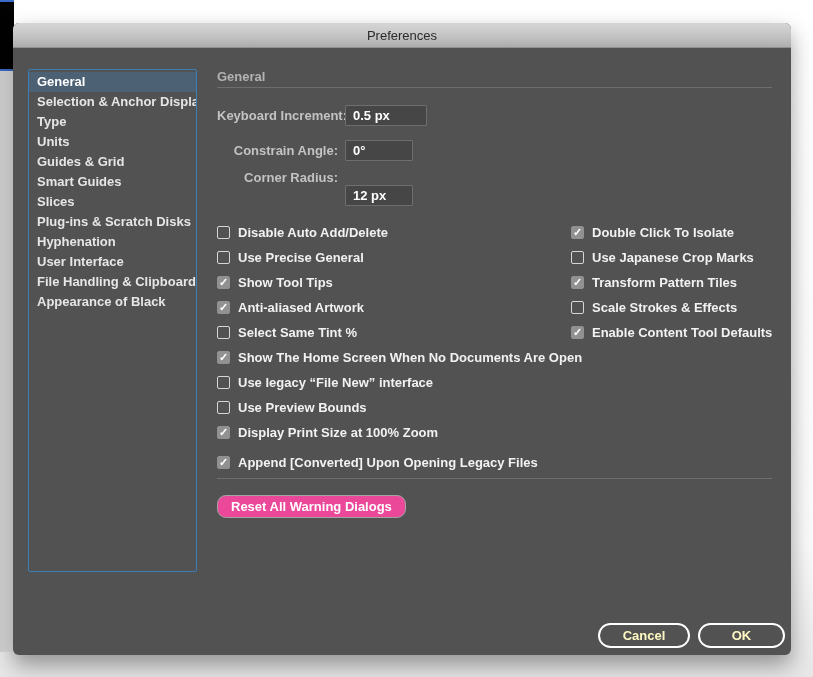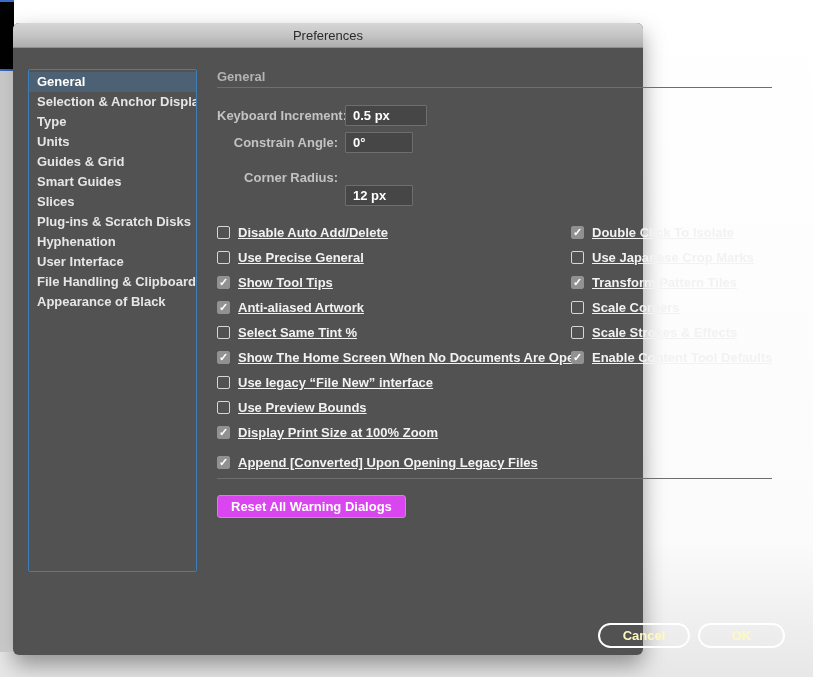--- a/index.html
+++ b/index.html
@@ -12,21 +12,21 @@
   }
   
   .bg-strip { position:absolute; left:0; top:8; width:14px; height:652px;
     background:linear-gradient(90deg,#cfcfcf,#e9e9e9); }
   .bg-black-1 { position:absolute; left:0; top:122; width:14px; height:71px;
     background:#020202; border-bottom:2px solid #3a6bc8; }
   .bg-black-2 { position:absolute; left:0; top:495; width:14px; height:58px;
     background:#020202; border-top:2px solid #3a6bc8; }
 
   
-  .dialog { position:absolute; left:13px; top:23px; width:630px; height:632px;
+  .dialog { position:absolute; left:13px; top:23px; width:778px; height:632px;
     background:#525252; border-radius:6px;
     box-shadow:0 10px 22px rgba(0,0,0,0.38); }
   .titlebar { height:25px; border-radius:6px 6px 0 0;
     background:linear-gradient(180deg,#d6d6d6 0%,#c3c3c3 55%,#adadad 100%);
     border-bottom:1px solid #8f8f8f;
     display:flex; align-items:center; justify-content:center;
     font-size:13px; color:#2b2b2b; }
 
   
   .sidebar { position:absolute; left:15px; top:46px; width:169px; height:503px;
@@ -46,42 +46,42 @@
 
   
   .form-row { position:absolute; left:204px; display:flex; align-items:center; height:22px; }
   .form-row .flabel { width:121px; text-align:right; font-size:13px;
     font-weight:600; color:#c3c3c3; white-space:nowrap; }
   .form-row input { margin-left:7px; height:21px; background:#464646;
     border:1px solid #6e6e6e; border-radius:1px; color:#ffffff;
     font-family:"Liberation Sans",sans-serif; font-size:13px; font-weight:600;
     padding:0 13px 0 7px; outline:none; }
   .row-0 { top:81px; }  .row-0 input { width:82px; }
-  .row-1 { top:108px; } .row-1 input { width:68px; }
+  .row-1 { top:116px; } .row-1 input { width:68px; }
   .row-2 { top:143px; } .row-2 input { width:68px;margin-top:36px; }
 
   
   .cb-col { position:absolute; top:197px; }
   .cb-col-left  { left:204px; width:352px; }
   .cb-col-right { left:558px; width:218px; }
   .cb-row { display:flex; align-items:center; height:25px; gap:8px;
     white-space:nowrap; cursor:default; }
   .cb-row.gap-before { margin-top:5px; }
   .cb-box { width:13px; height:13px; border:1px solid #d6d6d6; border-radius:2px;
     flex:0 0 auto; display:flex; align-items:center; justify-content:center; }
   .cb-row[data-checked="true"] .cb-box { background:#919191; border-color:#919191; }
   .check-icon { display:none; color:#ffffff; font-size:11px; font-weight:700;
     line-height:1; transform:translateY(-0.5px); }
   .cb-row[data-checked="true"] .check-icon { display:block; }
-  .cb-label { font-size:13px; font-weight:600; color:#f2f2f2;text-decoration:underline; }
+  .cb-label { font-size:13px; font-weight:600; color:#f2f2f2; }
 
   
   .reset-btn { position:absolute; left:204px; top:472px; height:23px;
-    padding:0 13px; background:#d946ef; border:1px solid #a3a3a3;
-    border-radius:3px; color:#ffffff; font-family:"Liberation Sans",sans-serif;
+    padding:0 13px; background:#ec4899; border:1px solid #a3a3a3;
+    border-radius:9px; color:#ffffff; font-family:"Liberation Sans",sans-serif;
     font-size:13px; font-weight:600; cursor:pointer; }
   .pill-btn { position:absolute; top:600px; height:25px; background:transparent;
     border:2px solid #ffffff; border-radius:13px; color:#fef9c3;
     font-family:"Liberation Sans",sans-serif; font-size:13px; font-weight:600;
     cursor:pointer; }
   .cancel-btn { left:585px; width:92px; }
   .ok-btn { left:685px; width:87px; }
 </style>
 </head>
 <body>
@@ -192,24 +192,20 @@
       <span class="cb-label">Use Japanese Crop Marks</span>
     </div>
     <div class="cb-row" data-checked="true">
       <span class="cb-box">
           <span class="check-icon">✓</span>
         </span>
       <span class="cb-label">Transform Pattern Tiles</span>
     </div>
     <div class="cb-row" data-checked="false">
       <span class="cb-box"></span>
-      <span class="cb-label">Scale Corners</span>
-    </div>
-    <div class="cb-row" data-checked="false">
-      <span class="cb-box"></span>
       <span class="cb-label">Scale Strokes &amp; Effects</span>
     </div>
     <div class="cb-row" data-checked="true">
       <span class="cb-box">
           <span class="check-icon">✓</span>
         </span>
       <span class="cb-label">Enable Content Tool Defaults</span>
     </div>
   </div>
 

